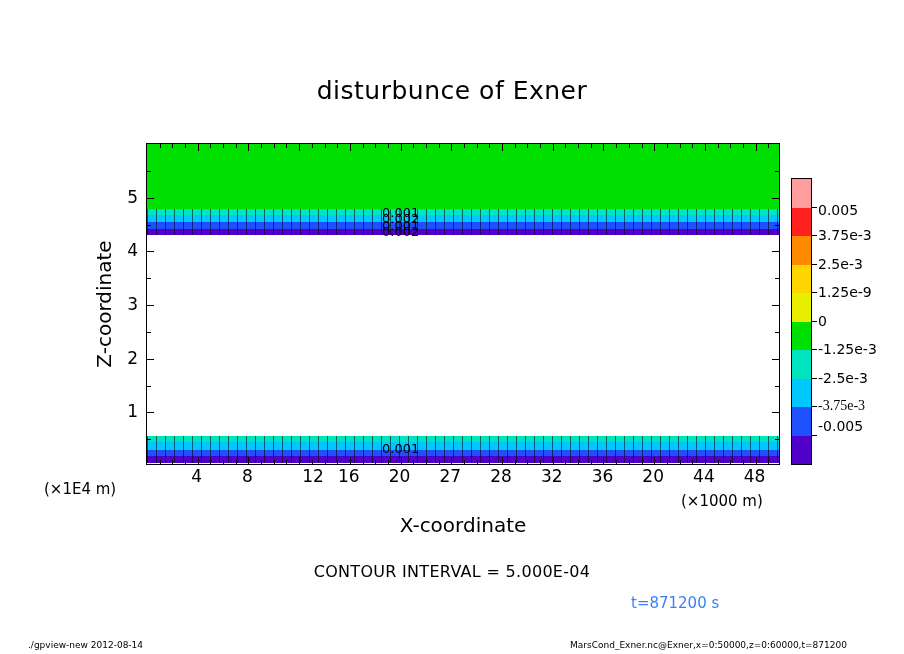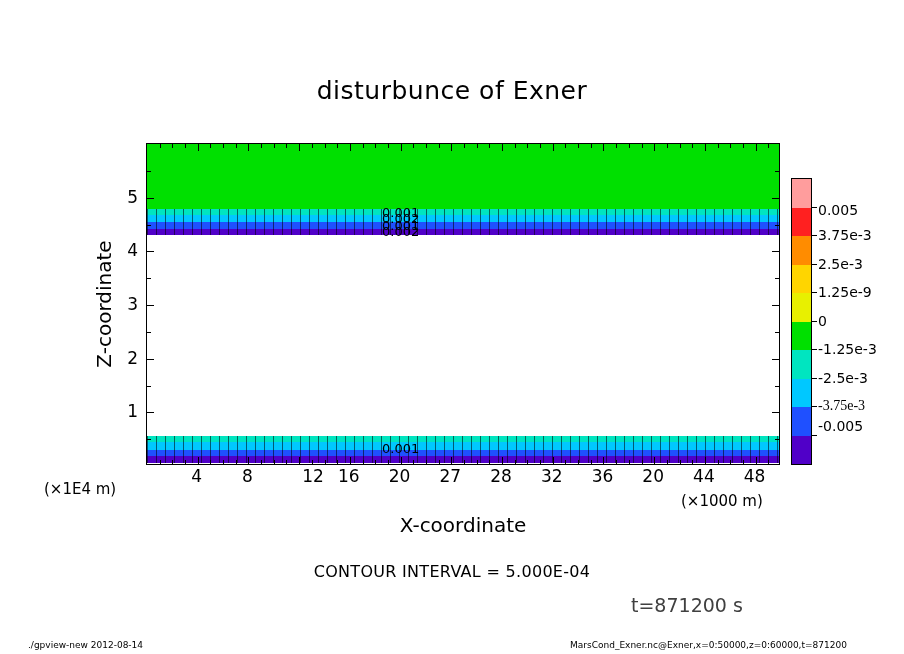--- a/index.html
+++ b/index.html
@@ -29,21 +29,21 @@
   .xlab{position:absolute;top:466px;font-size:17px;color:#000;transform:translateX(-50%);}
   .ylab{position:absolute;left:138px;font-size:17px;color:#000;transform:translate(-100%,-50%);}
   #ylabel{
     left:104px;top:304px;font-size:20px;color:#000;
     transform:translate(-50%,-50%) rotate(-90deg);white-space:nowrap;
   }
   #xlabel{left:146px;width:634px;top:513px;text-align:center;font-size:20px;color:#000;}
   #xunit-left{left:44px;top:480px;font-size:15px;color:#000;}
   #xunit-right{left:681px;top:492px;font-size:15px;color:#000;}
   #contour-interval{left:0;right:0;top:562px;text-align:center;font-size:16px;color:#000;letter-spacing:0.3px;}
-  #time-label{left:631px;top:594px;font-size:19px;color:#404040;}
+  #time-label{left:631px;top:594px;font-size:15px;color:#3b82f6;}
   #footer-left{left:28px;top:640px;font-size:9px;color:#000;}
   #footer-right{left:570px;top:640px;font-size:9px;color:#000;}
   
   #colorbar{
     left:791px;top:178px;width:21px;height:287px;
     border:1px solid #000;box-sizing:border-box;overflow:hidden;
   }
   .cb-cell{width:100%;}
   .cb-lab{position:absolute;left:818px;font-size:14px;color:#000;transform:translateY(-50%);white-space:nowrap;}
   .cb-tick{position:absolute;left:812px;width:5px;height:1px;background:#000;}

